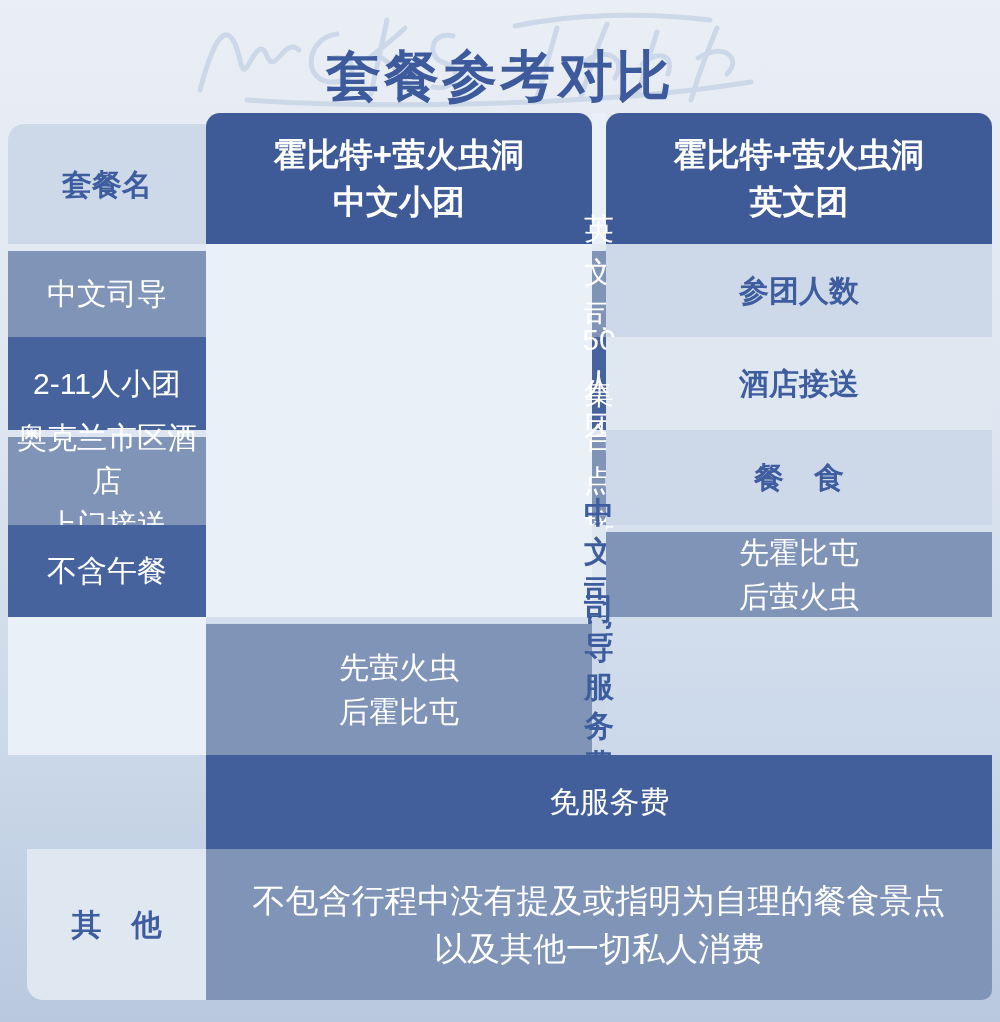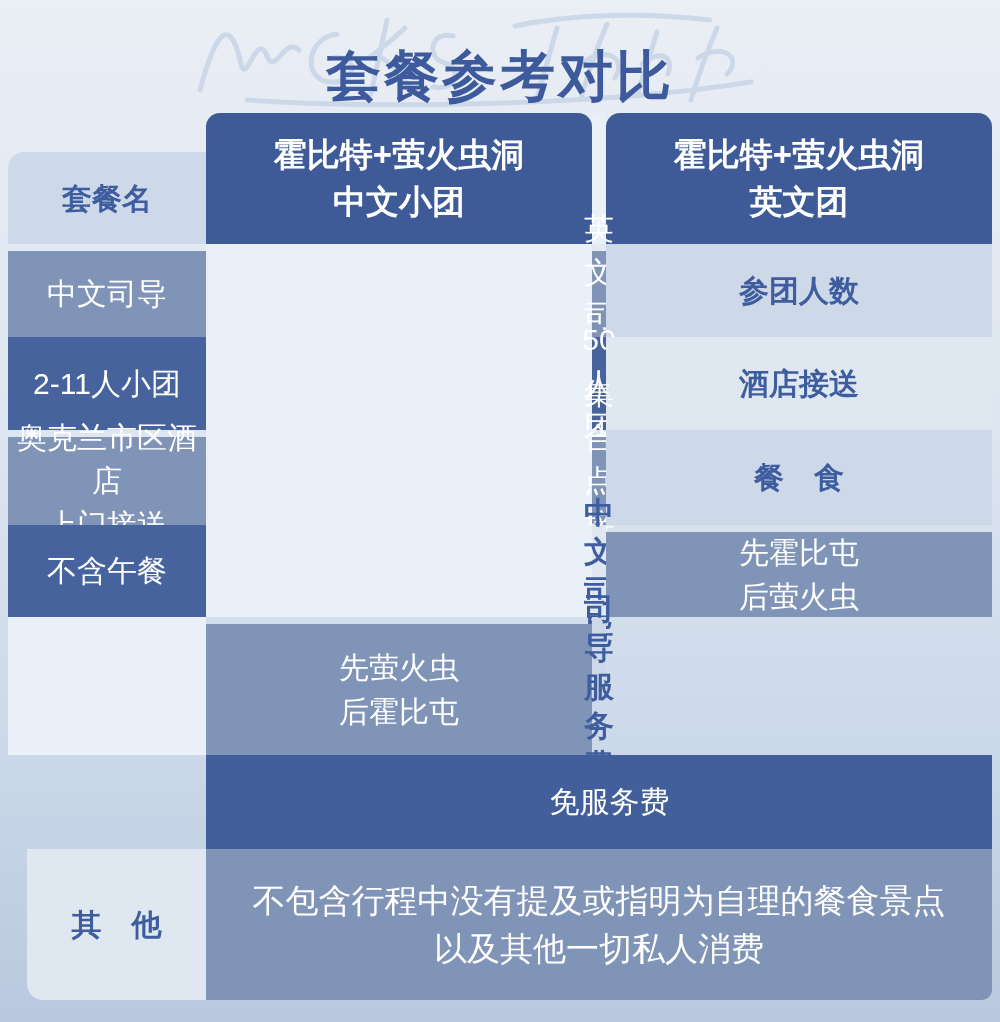--- a/index.html
+++ b/index.html
@@ -28,21 +28,21 @@
     grid-template-rows:131px 93px 93px 95px 92px 138px 94px 151px;
   }
   .cell{display:flex;align-items:center;justify-content:center;text-align:center;}
   .gap{background:#e9f0f8;}
   
   .lab{color:#3e5d9e;font-weight:700;font-size:30px;line-height:1.3;white-space:pre-line;}
   .lab-a{background:#cdd8e9;}
   .lab-b{background:#dfe7f1;}
   .lab-head{background:transparent;align-items:flex-end;display:flex;}
   .lab-head-inner{
-    height:92px;width:100%;background:#cdd8e9;border-top-left-radius:16px;
+    height:120px;width:100%;background:#cdd8e9;border-top-left-radius:16px;
     display:flex;align-items:center;justify-content:center;text-align:center;
   }
   .lab-last{border-bottom-left-radius:16px;margin-left:19px;}
   
   .d-cell{color:#ffffff;font-size:30px;font-weight:500;line-height:1.45;white-space:pre-line;}
   .d-head{
     background:#3e5b98;color:#ffffff;font-weight:700;font-size:33px;line-height:1.42;
     border-radius:14px 14px 0 0;white-space:pre-line;
   }
   .d-dark{background:#47639e;}

